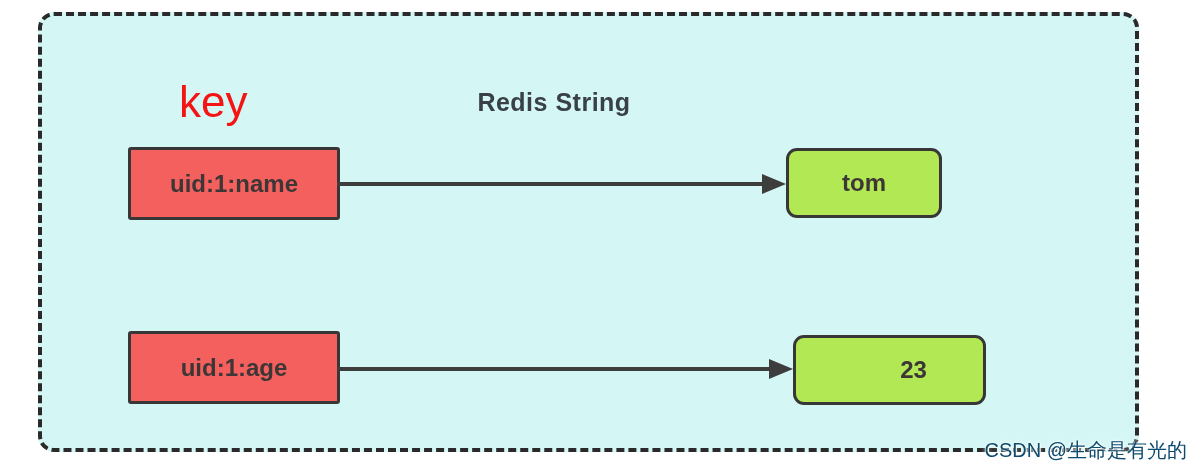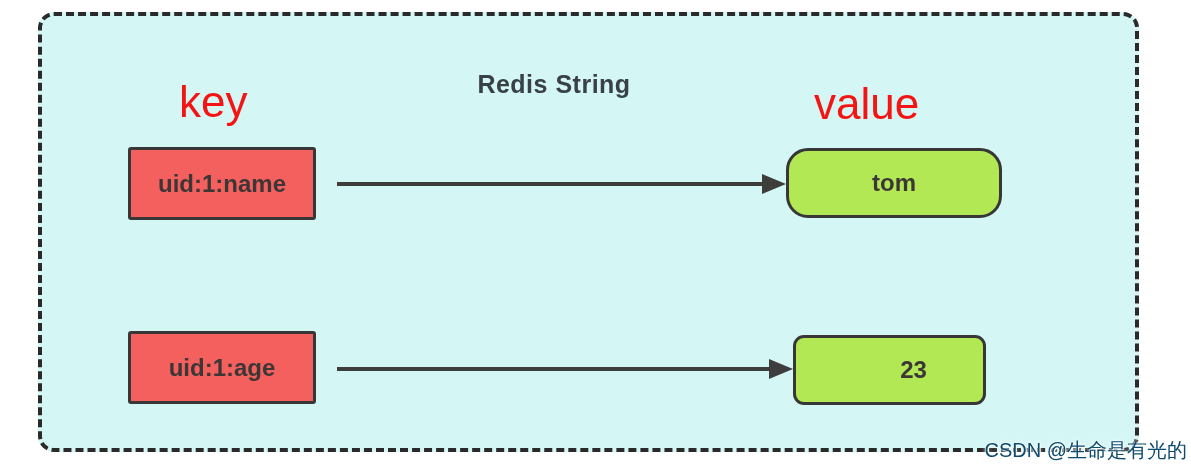--- a/index.html
+++ b/index.html
@@ -12,48 +12,48 @@
     position: absolute; left: 0; top: 0; width: 1191px; height: 470px;
     background: #ffffff;
   }
   .frame {
     position: absolute; left: 38px; top: 12px; width: 1101px; height: 440px;
     background: #d4f7f5;
     border: 4px dashed #2a2a2a;
     border-radius: 16px;
   }
   .title {
-    position: absolute; left: 404px; top: 70px; width: 300px;
+    position: absolute; left: 404px; top: 88px; width: 300px;
     text-align: center;
     font-size: 25px; font-weight: bold; color: #394046;
     letter-spacing: 0.5px;
   }
   .big-label {
     position: absolute;
     font-size: 44px; font-weight: 400; color: #f51414;
     line-height: 1;
   }
   .label-key   { left: 179px; top: 80px; }
   .label-value { left: 814px; top: 82px; }
   .node {
     position: absolute;
     display: flex; align-items: center; justify-content: center;
     font-weight: bold; font-size: 24px; color: #3d3636;
     border: 3px solid #373737;
   }
   .key-node {
-    width: 188px; height: 73px; left: 128px;
+    width: 212px; height: 73px; left: 128px;
     background: #f4605d; border-radius: 3px;
   }
   .key-node.row1 { top: 147px; }
   .key-node.row2 { top: 331px; }
   .value-node {
     background: #b2e853; border-radius: 11px;
   }
-  .value-node.row1 { left: 786px; top: 148px; width: 216px; height: 70px; border-radius: 22px; }
+  .value-node.row1 { left: 786px; top: 148px; width: 156px; height: 70px; }
   .value-node.row2 { left: 793px; top: 335px; width: 193px; height: 70px; padding-left: 48px; }
   .arrow-line {
     position: absolute; height: 4px; background: #3d3d3d;
   }
   .arrow-line.row1 { left: 337px; top: 182px; width: 427px; }
   .arrow-line.row2 { left: 337px; top: 367px; width: 434px; }
   .arrow-head {
     position: absolute; width: 0; height: 0;
     border-left: 24px solid #3d3d3d;
     border-top: 10px solid transparent;
@@ -70,21 +70,20 @@
 </style>
 </head>
 <body>
 
 <div class="canvas">
   <div class="frame"></div>
 
   <div class="title">Redis String</div>
 
   <div class="big-label label-key">key</div>
-  <div class="big-label label-value">value</div>
 
   <div class="node key-node row1">
     <span>uid:1:name</span>
   </div>
   <div class="arrow-line row1"></div>
   <div class="arrow-head row1"></div>
   <div class="node value-node row1">
     <span>tom</span>
   </div>
 

